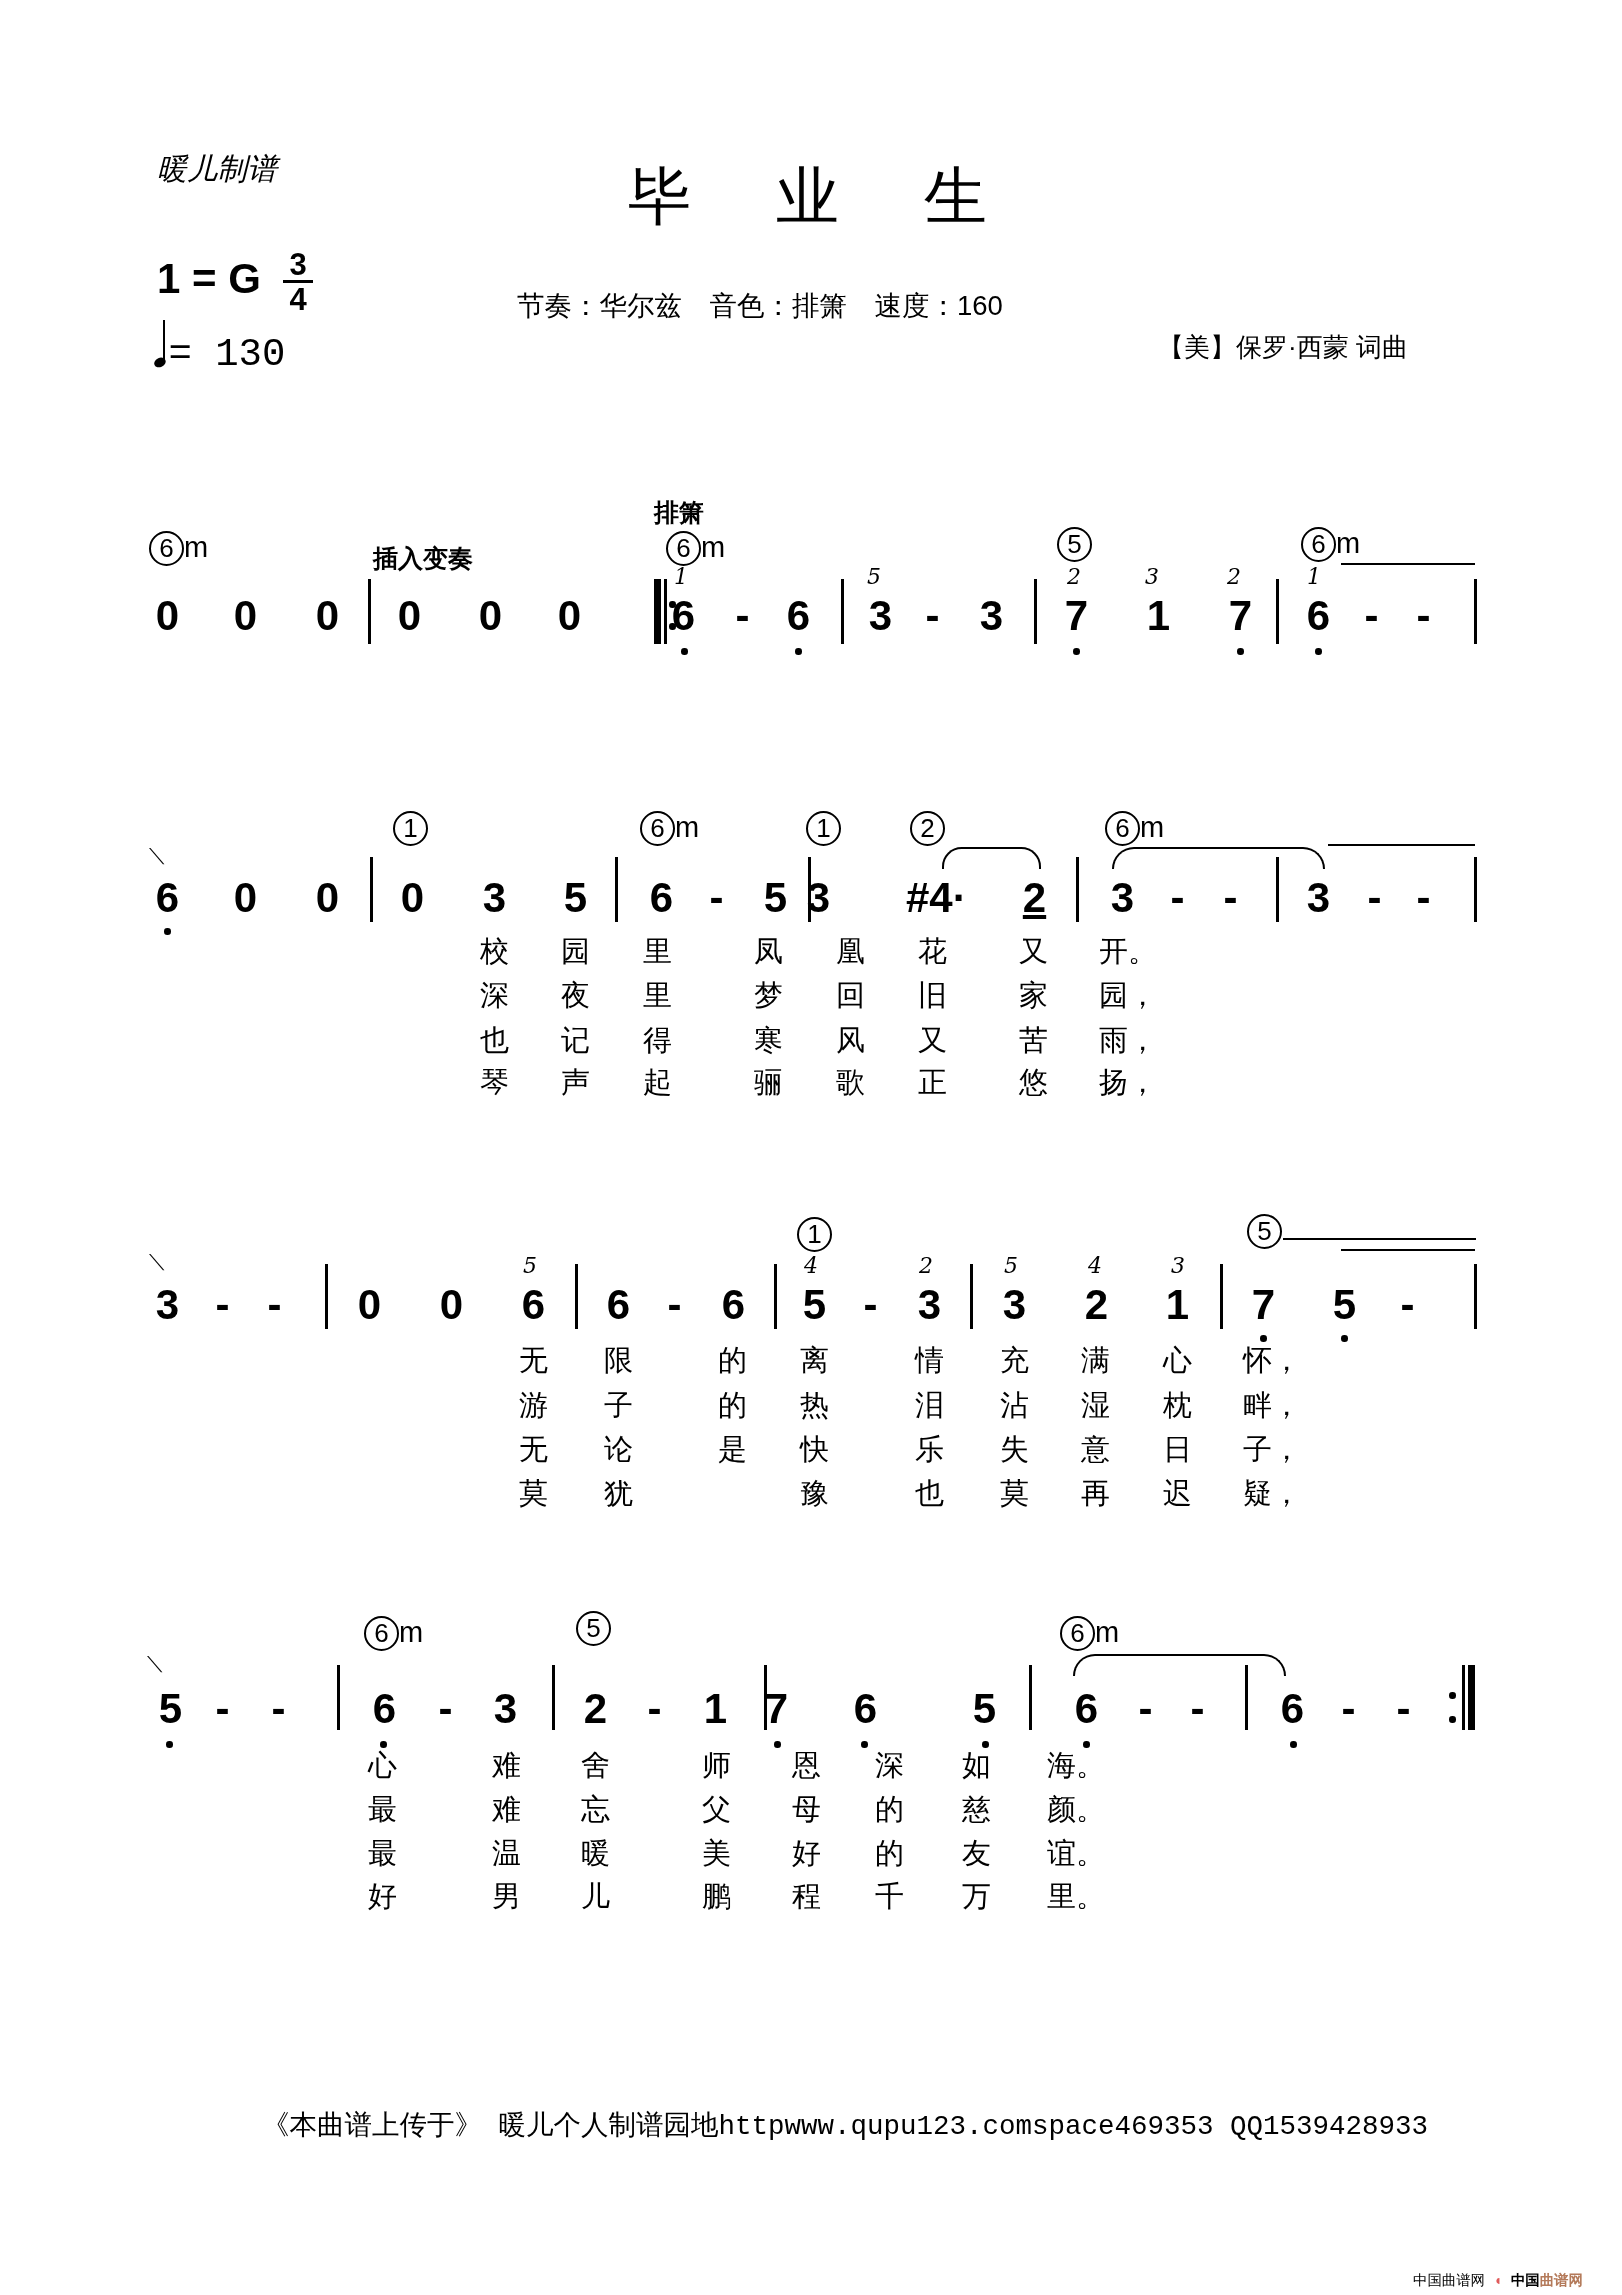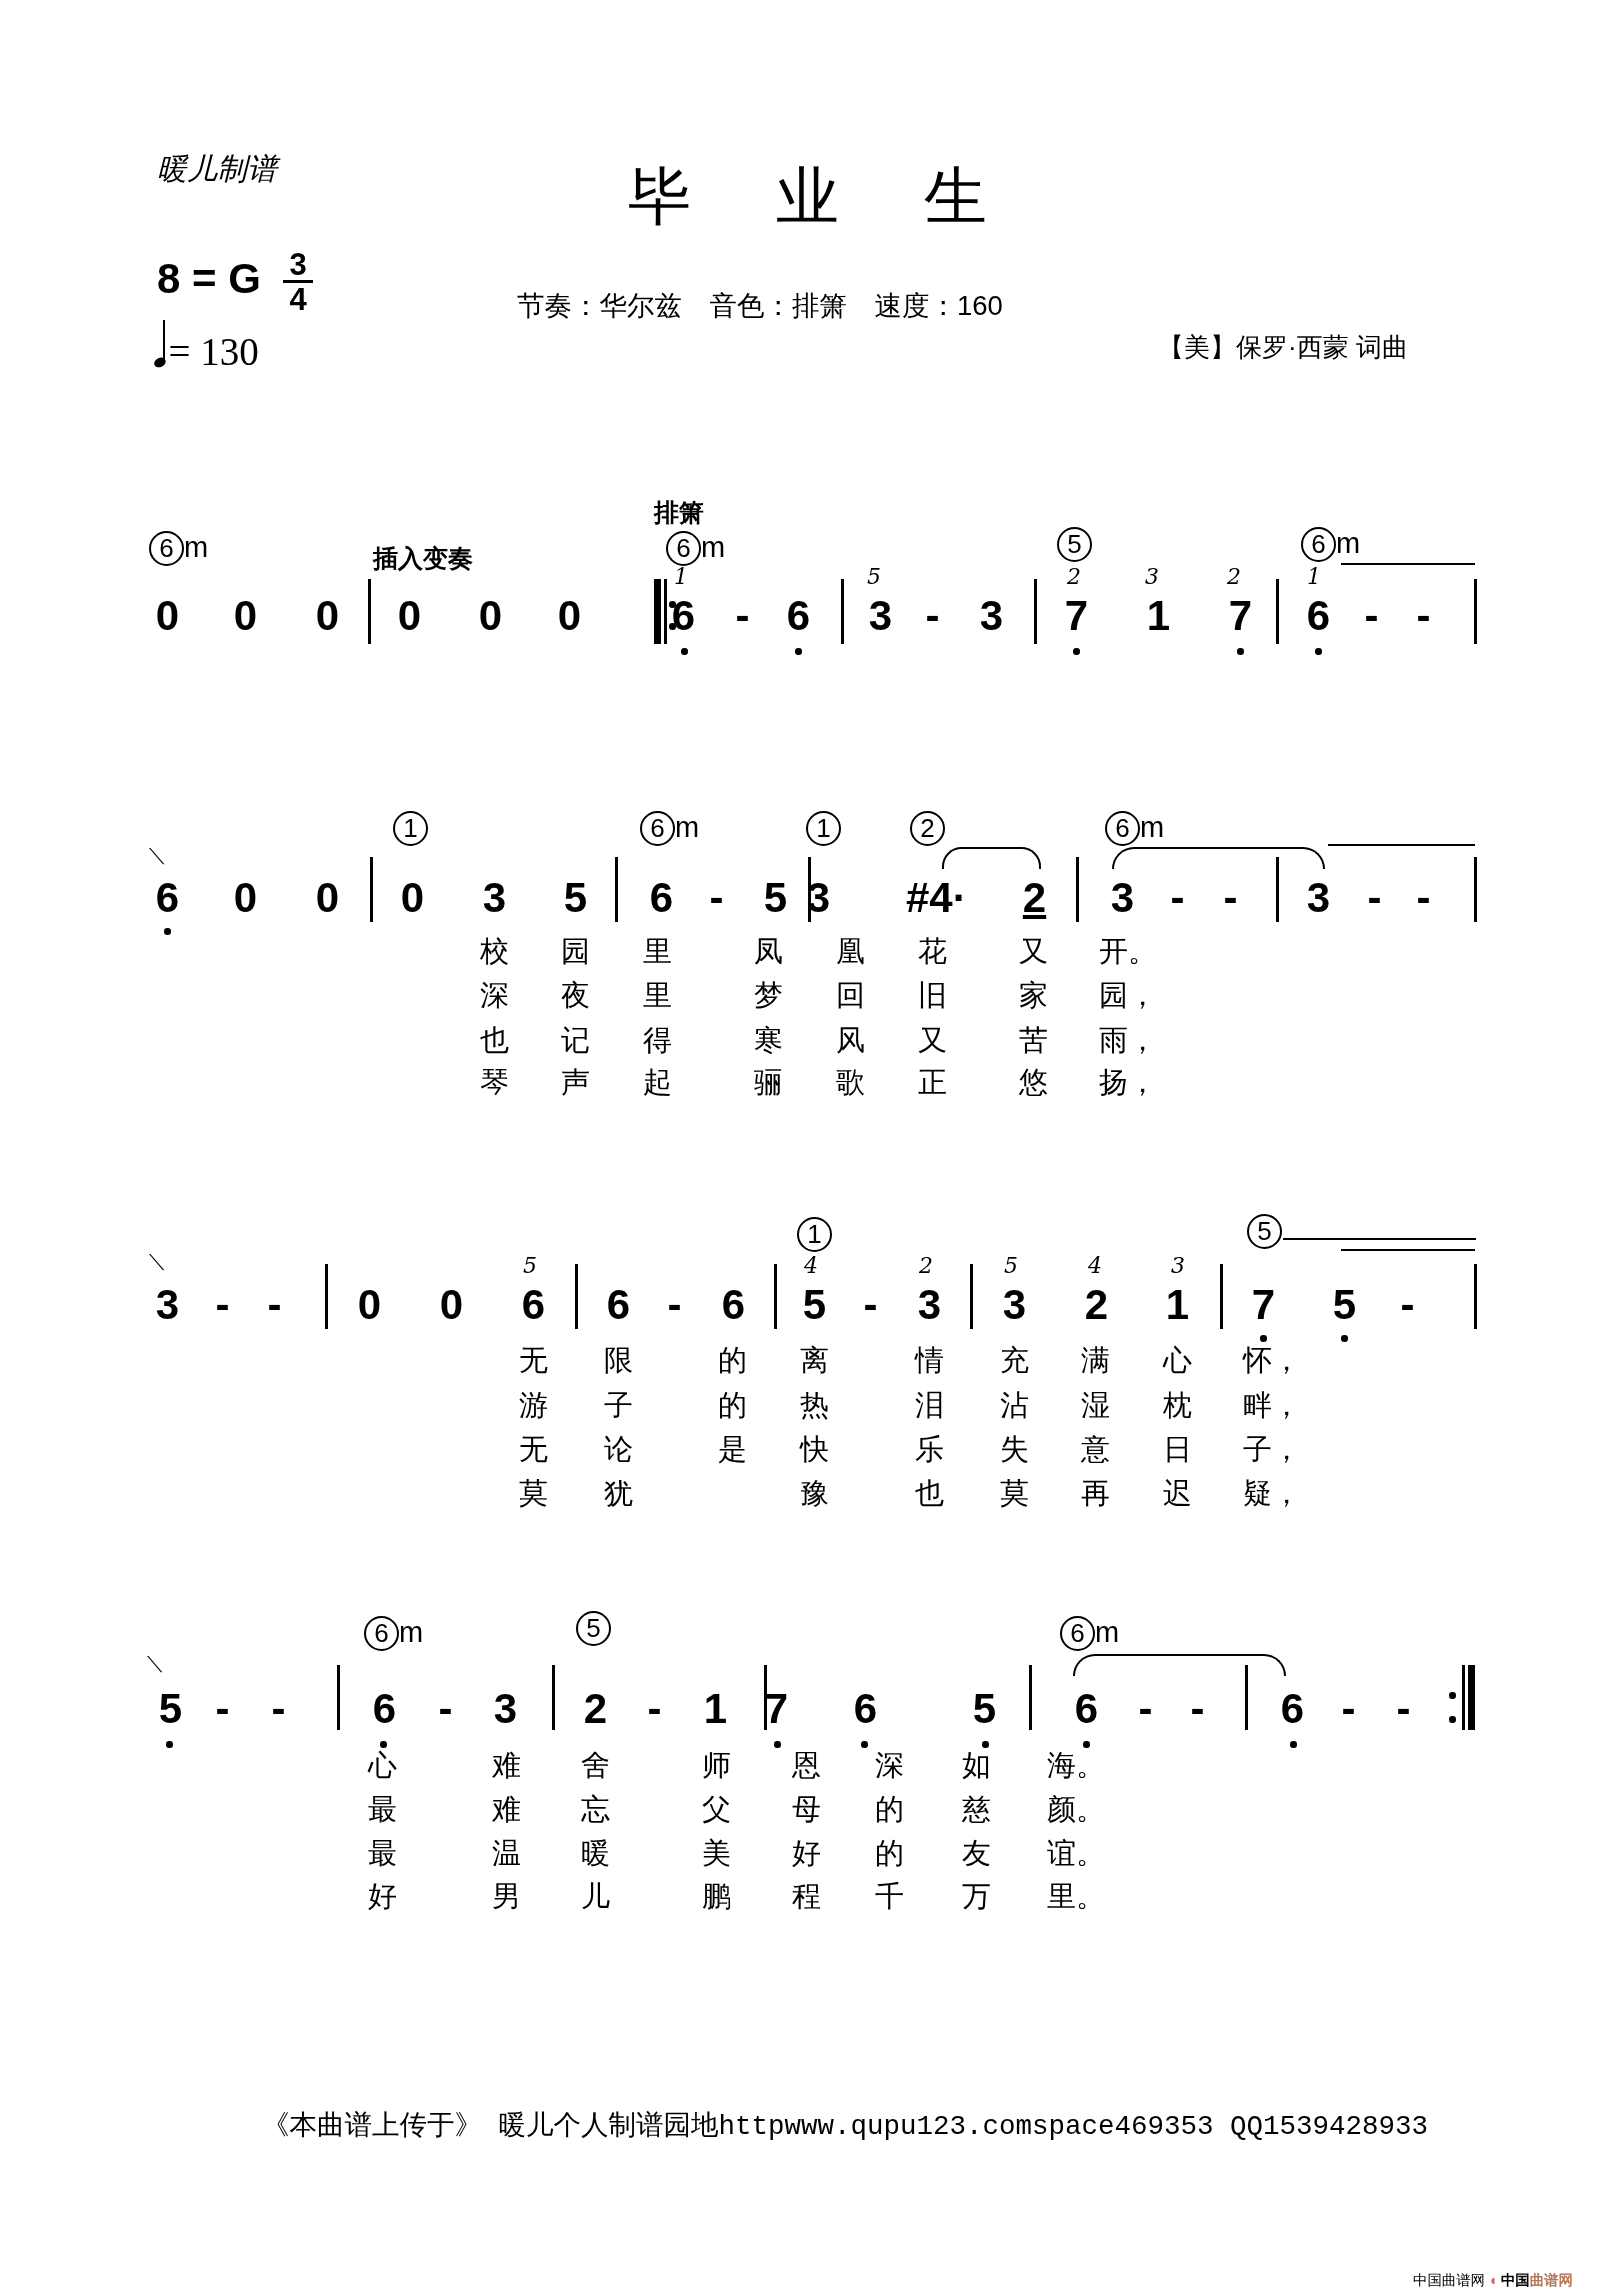--- a/index.html
+++ b/index.html
@@ -1,19 +1,19 @@
 <!DOCTYPE html>
 <html style="font-size:10.5px"><head>
 <meta charset="utf-8">
 <style>
   html, body { margin:0; padding:0; background:#fff; }
   body { width:1623px; height:2295px; position:relative; overflow:hidden; color:#000; }
   .abs { position:absolute; }
   .serif { font-family: Liberation Sans, sans-serif; }
-  .sans { font-family: Liberation Serif, serif; }
+  .sans { font-family: Liberation Mono, monospace; }
   .mono { font-family: "Liberation Mono", "DejaVu Sans Mono", monospace; }
 
   .arranger { left:157px; top:149px; font-size:30px; font-style:italic; }
   .title { left:628px; top:154px; font-size:63px; letter-spacing:85px; }
   .key { left:157px; top:255px; font-size:42px; font-weight:bold; }
   .timesig { left:283px; top:250px; width:30px; text-align:center; font-weight:bold; font-size:31px; line-height:29px; }
   .timesig .bar { border-top:3.3px solid #000; margin:1.3px 0; }
   .tempo { left:154px; top:324px; font-size:39px; }
   .tempo .note { display:inline-block; width:11.8px; height:9.2px; background:#000; border-radius:50%; transform:rotate(-25deg); position:relative; top:2.6px; }
   .tempo .stem { display:inline-block; width:2.6px; height:41px; background:#000; position:relative; left:-3.3px; top:-3.9px; }
@@ -34,21 +34,21 @@
   .footer { left:262px; top:2107px; font-size:27.5px; }
   .watermark { left:1413px; top:2271px; font-size:14.4px; }
   .wm-logo { color:#e05a5a; font-weight:bold; }
   .wm-brown { color:#b47a5a; font-weight:bold; }
 </style>
 </head>
 <body>
 
 <div class="abs serif arranger">暖儿制谱</div>
 <div class="abs serif title">毕业生</div>
-<div class="abs serif key">8 = G</div>
+<div class="abs serif key">1 = G</div>
 <div class="abs serif timesig">
   <div>3</div>
   <div class="bar"></div>
   <div>4</div>
 </div>
 <div class="abs sans tempo">
   <span class="note"></span><span class="stem"></span><span>= 130</span>
 </div>
 <div class="abs serif meta">节奏：华尔兹　音色：排箫　速度：160</div>
 <div class="abs serif credit">【美】保罗·西蒙  词曲</div>

